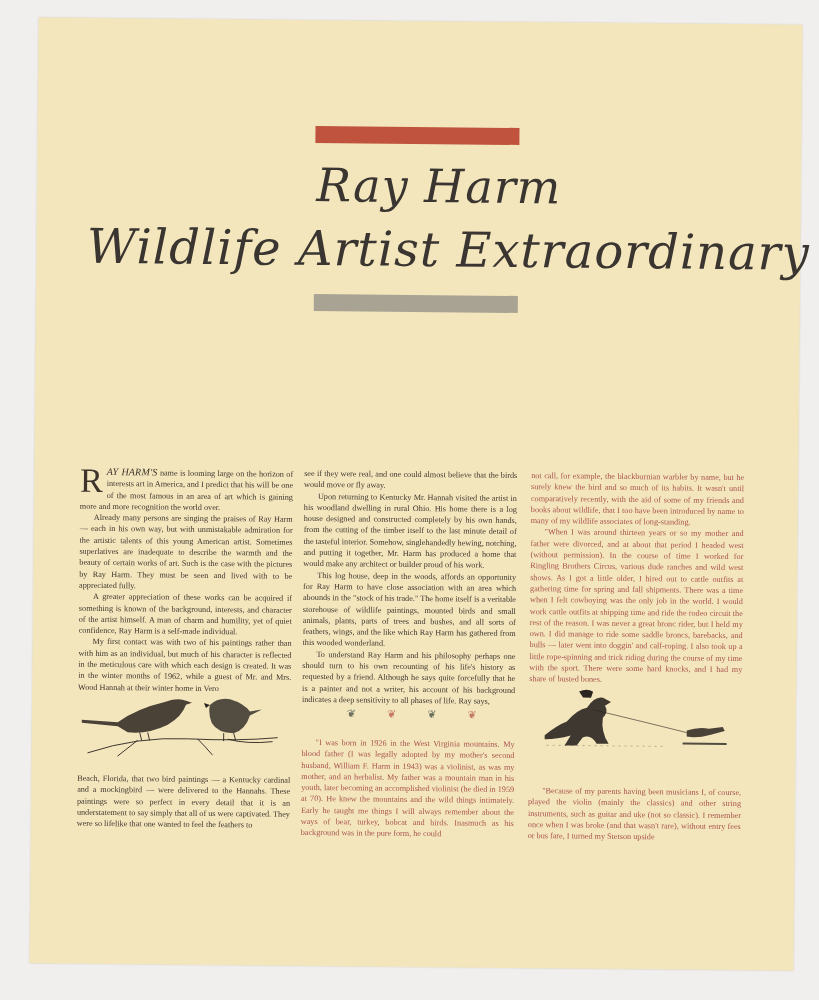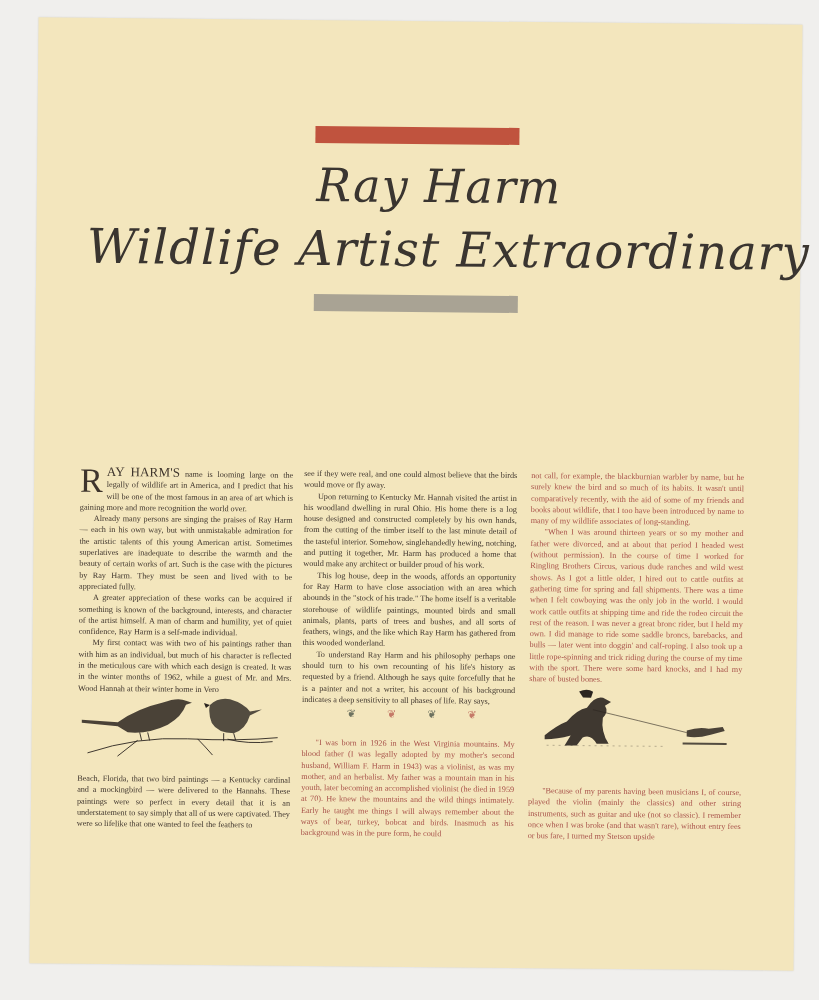--- a/index.html
+++ b/index.html
@@ -76,22 +76,23 @@
   .block-bottom-2 { top: 717px; }
   .block-bottom-3 { top: 763px; }
   .dropcap {
     float: left;
     font-size: 34px;
     line-height: 28px;
     margin: 1px 4px 0 0;
     color: #3e342c;
   }
   .smallcaps {
-    font-size: 13px;
+    font-size: 10px;
     letter-spacing: 0.2px;
+    font-style: italic;
   }
   .illus {
     position: absolute;
   }
   .illus-birds { left: 46px; top: 670px; width: 210px; height: 75px; }
   .illus-rider { left: 505px; top: 665px; width: 210px; height: 70px; }
   .ornaments {
     position: absolute;
     left: 315px;
     top: 688px;
@@ -110,21 +111,21 @@
 <div class="sheet">
 
   <div class="bar bar-top" style="background:#c0533e;"></div>
 
   <div class="title title-1">Ray Harm</div>
   <div class="title title-2">Wildlife Artist Extraordinary</div>
 
   <div class="bar bar-bottom" style="background:#a9a394;"></div>
 
   <div class="col col-1 block-top dark">
-    <p class="first"><span class="dropcap">R</span><span class="smallcaps">AY HARM'S</span><span> name is looming large on the legally of wildlife art in America, and I predict that his will be one of the most famous in an area of art which is gaining more and more recognition the world over.</span></p>
+    <p class="first"><span class="dropcap">R</span><span class="smallcaps">AY HARM'S</span><span> name is looming large on the horizon of interests art in America, and I predict that his will be one of the most famous in an area of art which is gaining more and more recognition the world over.</span></p>
     <p>Already many persons are singing the praises of Ray Harm — each in his own way, but with unmistakable admiration for the artistic talents of this young American artist. Sometimes superlatives are inadequate to describe the warmth and the beauty of certain works of art. Such is the case with the pictures by Ray Harm. They must be seen and lived with to be appreciated fully.</p>
     <p>A greater appreciation of these works can be acquired if something is known of the background, interests, and character of the artist himself. A man of charm and humility, yet of quiet confidence, Ray Harm is a self-made individual.</p>
     <p>My first contact was with two of his paintings rather than with him as an individual, but much of his character is reflected in the meticulous care with which each design is created. It was in the winter months of 1962, while a guest of Mr. and Mrs. Wood Hannah at their winter home in Vero</p>
   </div>
 
   <svg class="illus illus-birds" viewBox="0 0 210 75">
     <g stroke="#2b2520" fill="none" stroke-width="0.9">
       <path d="M10 65 Q60 48 110 50 T200 48"></path>
       <path d="M60 52 Q50 60 40 68"></path>
       <path d="M150 50 Q170 55 195 52"></path>

